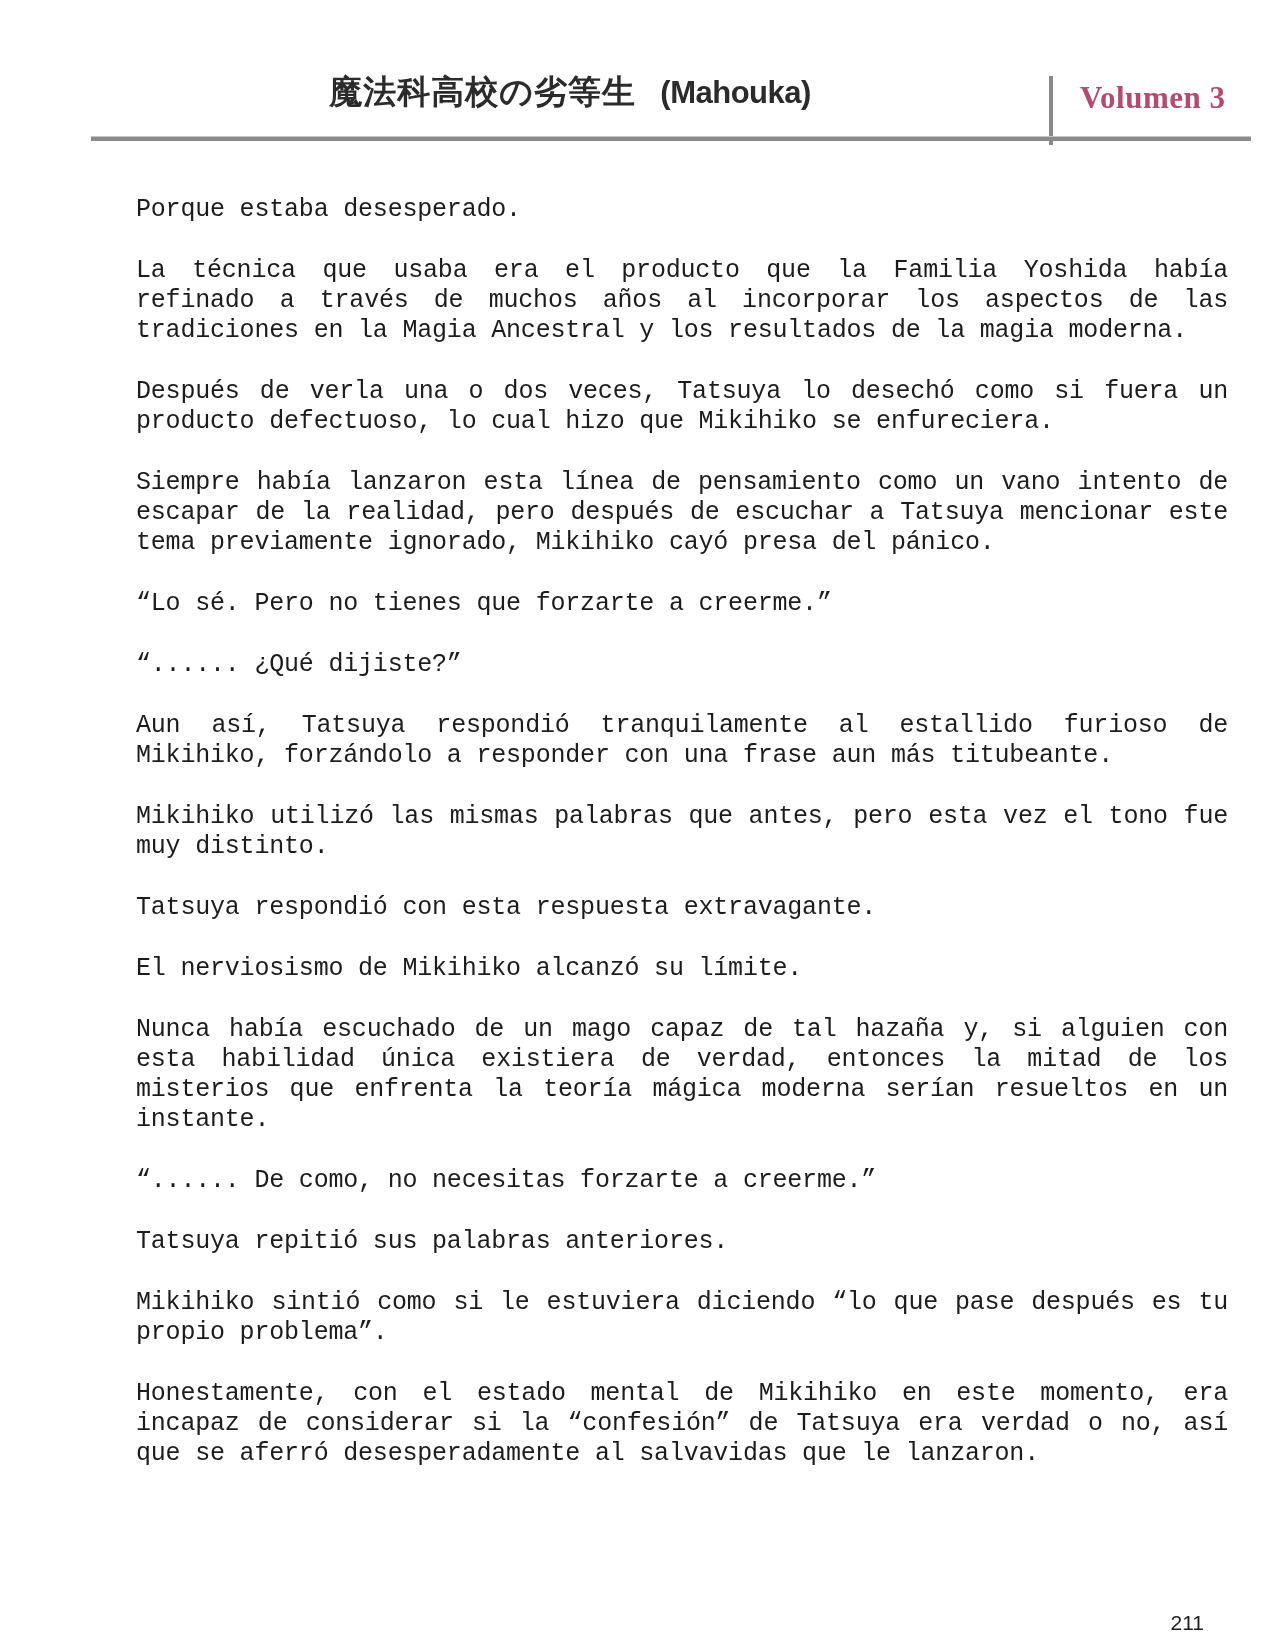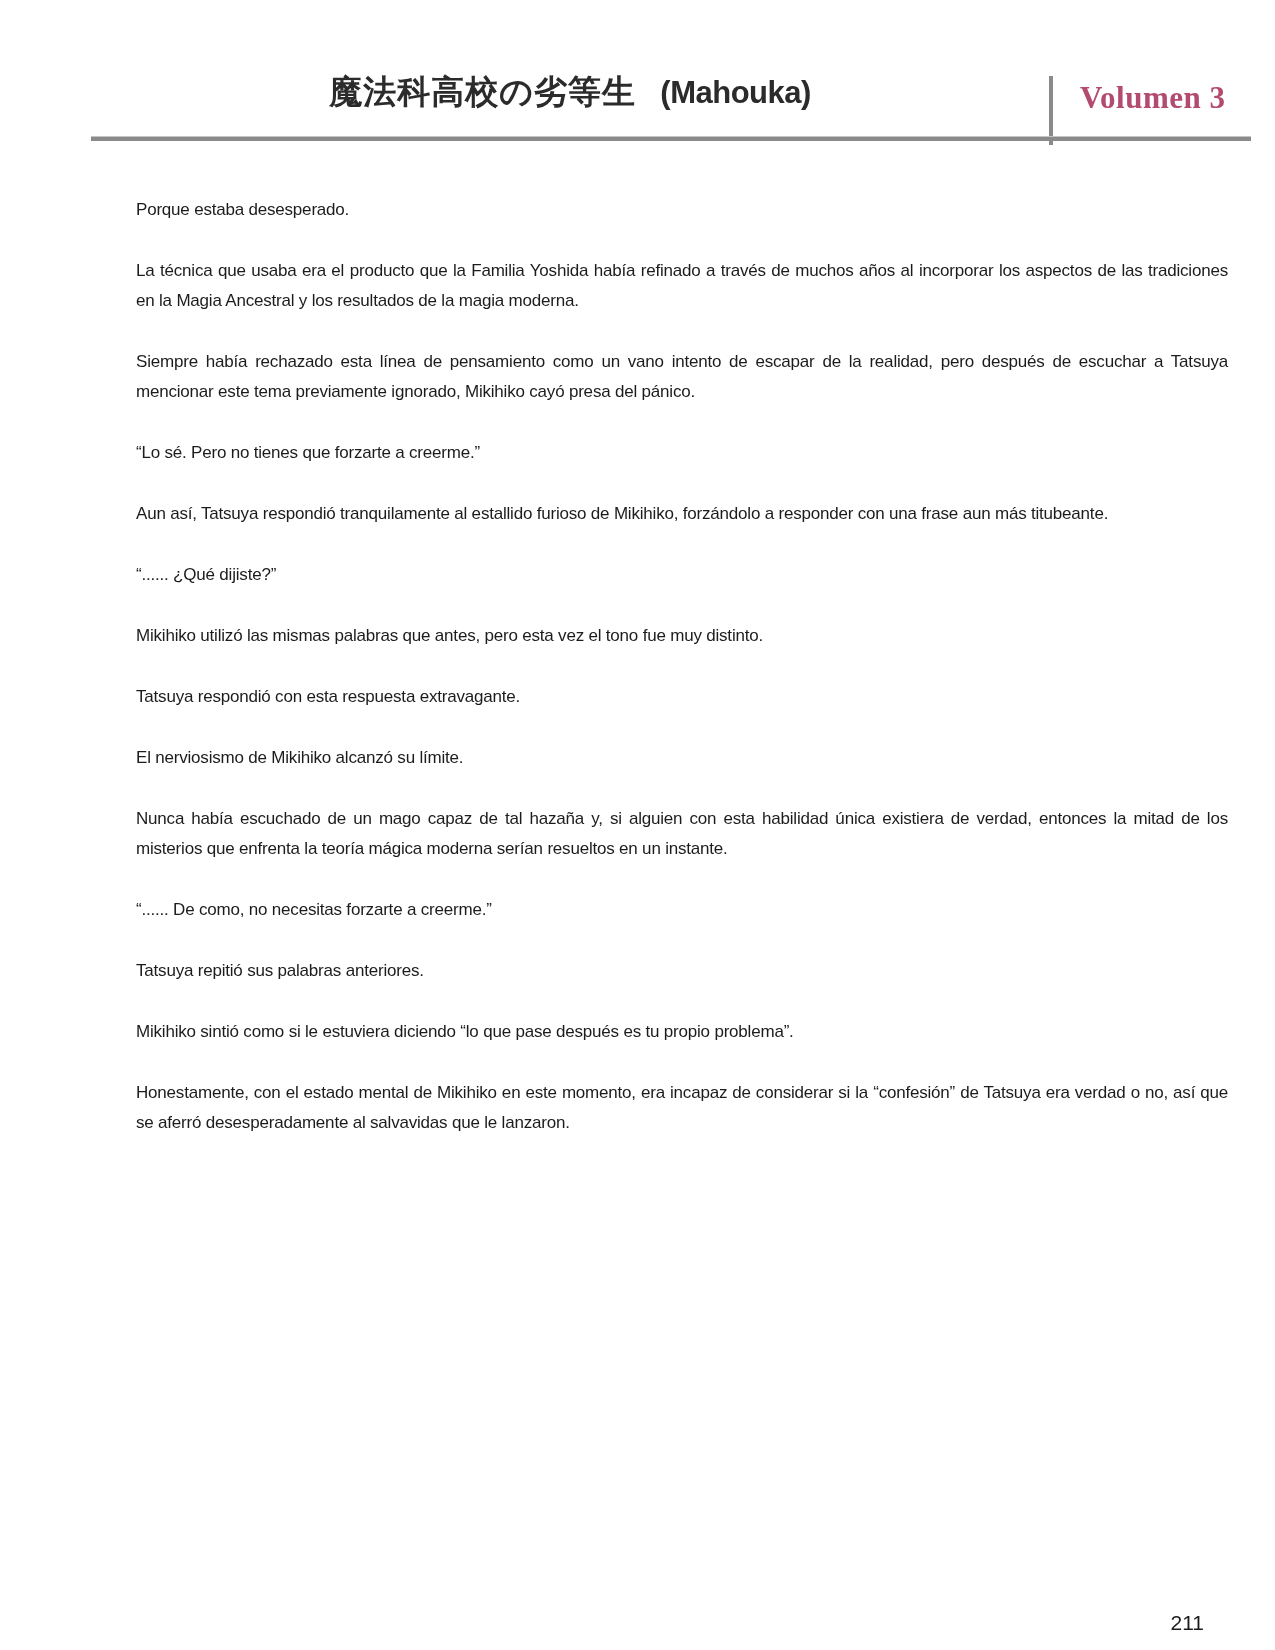--- a/index.html
+++ b/index.html
@@ -57,25 +57,26 @@
     position:absolute;
     left:43px; top:88px;
     width:1189px; height:5px;
     background:var(--rule-color);
     border-top:1px solid #c4c4c4;
   }
   .body-text{
     position:absolute;
     left:88px; top:147px;
     width:1092px;
-    font-size:17px;
+    font-size:25px;
     line-height:30px;
     letter-spacing:-0.2px;
     color:var(--text-color);
     text-align:justify;
+    font-family:Liberation Mono, monospace;
   }
   .body-text p{
     margin:0 0 31px 0;
   }
   .page-number{
     position:absolute;
     right:95px; top:1563px;
     font-size:21px;
     color:var(--text-color);
   }
@@ -94,24 +95,25 @@
     <div class="vbar"></div>
 
     <div class="volume">Volumen 3</div>
 
     <div class="hrule"></div>
   </header>
 
   <main class="body-text">
       <p>Porque estaba desesperado.</p>
       <p>La técnica que usaba era el producto que la Familia Yoshida había refinado a través de muchos años al incorporar los aspectos de las tradiciones en la Magia Ancestral y los resultados de la magia moderna.</p>
-      <p>Siempre había rechazado esta línea de pensamiento como un vano intento de escapar de la realidad, pero después de escuchar a Tatsuya mencionar este tema previamente ignorado, Mikihiko cayó presa del pánico.</p>
+      <p>Después de verla una o dos veces, Tatsuya lo desechó como si fuera un producto defectuoso, lo cual hizo que Mikihiko se enfureciera.</p>
+      <p>Siempre había lanzaron esta línea de pensamiento como un vano intento de escapar de la realidad, pero después de escuchar a Tatsuya mencionar este tema previamente ignorado, Mikihiko cayó presa del pánico.</p>
       <p>“Lo sé. Pero no tienes que forzarte a creerme.”</p>
+      <p>“...... ¿Qué dijiste?”</p>
       <p>Aun así, Tatsuya respondió tranquilamente al estallido furioso de Mikihiko, forzándolo a responder con una frase aun más titubeante.</p>
-      <p>“...... ¿Qué dijiste?”</p>
       <p>Mikihiko utilizó las mismas palabras que antes, pero esta vez el tono fue muy distinto.</p>
       <p>Tatsuya respondió con esta respuesta extravagante.</p>
       <p>El nerviosismo de Mikihiko alcanzó su límite.</p>
       <p>Nunca había escuchado de un mago capaz de tal hazaña y, si alguien con esta habilidad única existiera de verdad, entonces la mitad de los misterios que enfrenta la teoría mágica moderna serían resueltos en un instante.</p>
       <p>“...... De como, no necesitas forzarte a creerme.”</p>
       <p>Tatsuya repitió sus palabras anteriores.</p>
       <p>Mikihiko sintió como si le estuviera diciendo “lo que pase después es tu propio problema”.</p>
       <p>Honestamente, con el estado mental de Mikihiko en este momento, era incapaz de considerar si la “confesión” de Tatsuya era verdad o no, así que se aferró desesperadamente al salvavidas que le lanzaron.</p>
     </main>
 

